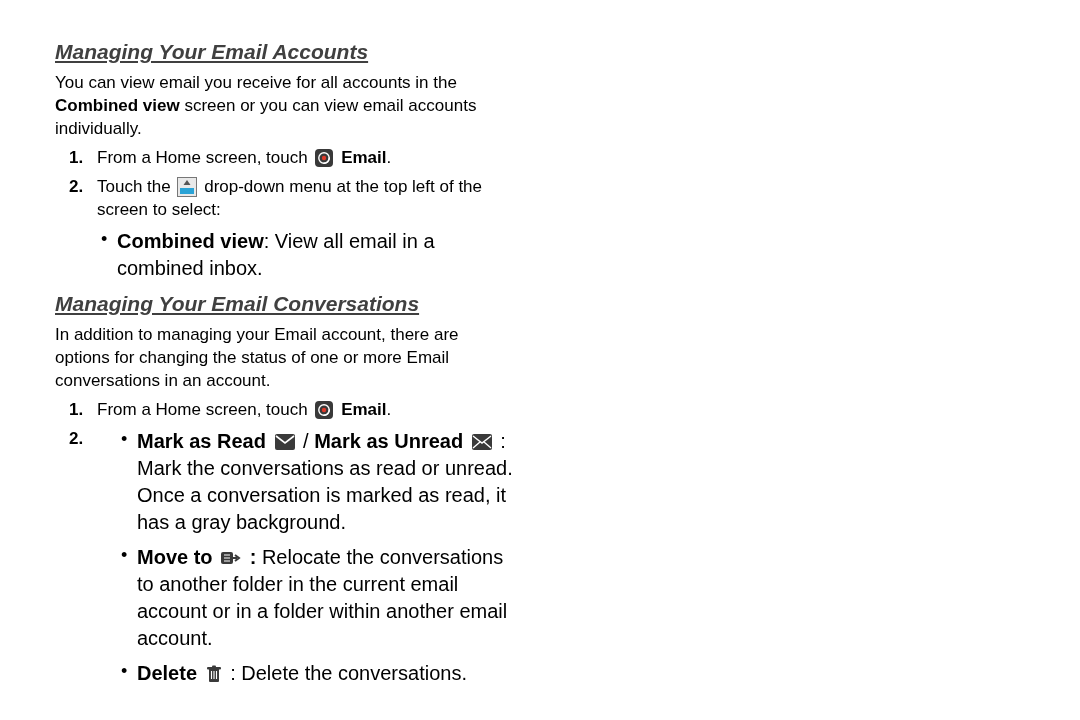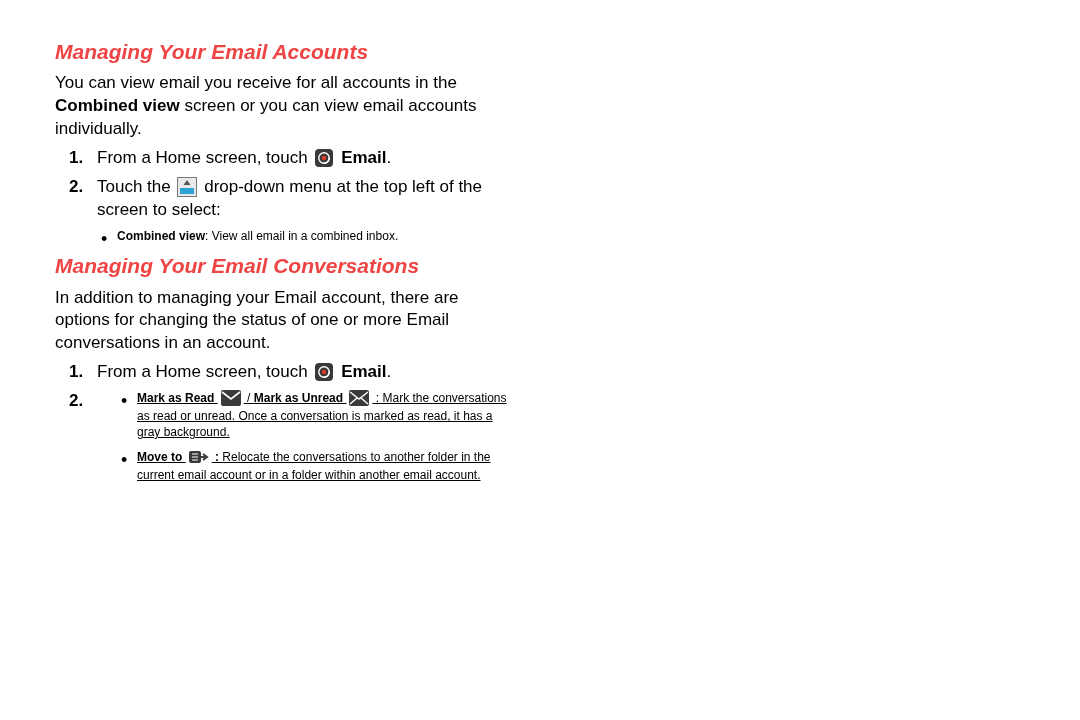--- a/index.html
+++ b/index.html
@@ -24,23 +24,24 @@
   .cols {
     flex: 1;
     column-count: 2;
     column-gap: 48px;
     column-fill: auto;
   }
   h3.section {
     font-family: Arial, Helvetica, sans-serif;
     font-style: italic;
     font-weight: 900;
-    color: #ef4444;
+    color: #404040;
     font-size: 21px;
     margin: 8px 0 6px 0;
+    text-decoration: underline;
   }
   p.intro {
     margin: 0 8px 6px 0;
   }
   ol.steps {
     list-style: none;
     padding: 0;
     margin: 0 0 6px 0;
   }
   ol.steps > li {
@@ -56,25 +57,24 @@
   }
   ul.bul {
     list-style: none;
     padding: 0;
     margin: 2px 0 4px 0;
   }
   ul.bul > li {
     position: relative;
     padding-left: 20px;
     margin: 0 0 8px 42px;
-    font-size: 12px;
+    font-size: 20px;
   }
   ul.bul.deep > li {
     margin-left: 62px;
-    text-decoration: underline;
   }
   ul.bul > li::before {
     content: "•";
     position: absolute;
     left: 4px;
     top: -1px;
     font-size: 18px;
   }
   b { font-weight: 700; }
   .icon {
@@ -204,17 +204,26 @@
       <li>
         <b>Move to </b>
         <span class="icon">
             <svg width="22" height="18">
               <use href="#ic-move"></use>
             </svg>
           </span>
         <b> : </b>
         <span>Relocate the conversations to another folder in the current email account or in a folder within another email account.</span>
       </li>
+      <li>
+        <b>Delete </b>
+        <span class="icon">
+            <svg width="18" height="18">
+              <use href="#ic-trash"></use>
+            </svg>
+          </span>
+        <span> : Delete the conversations.</span>
+      </li>
     </ul>
 
   </div>
 
 </div>
 
 </body></html>

